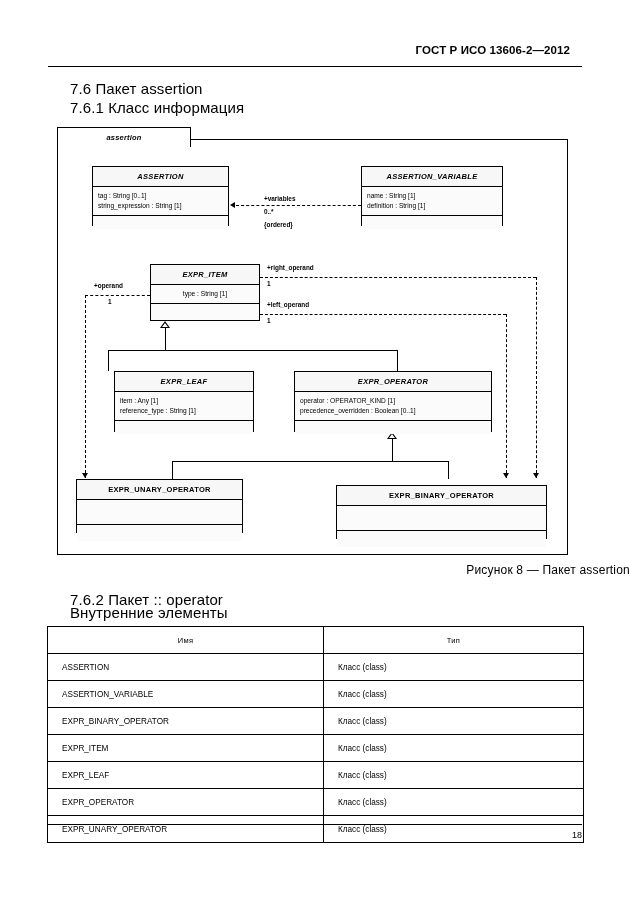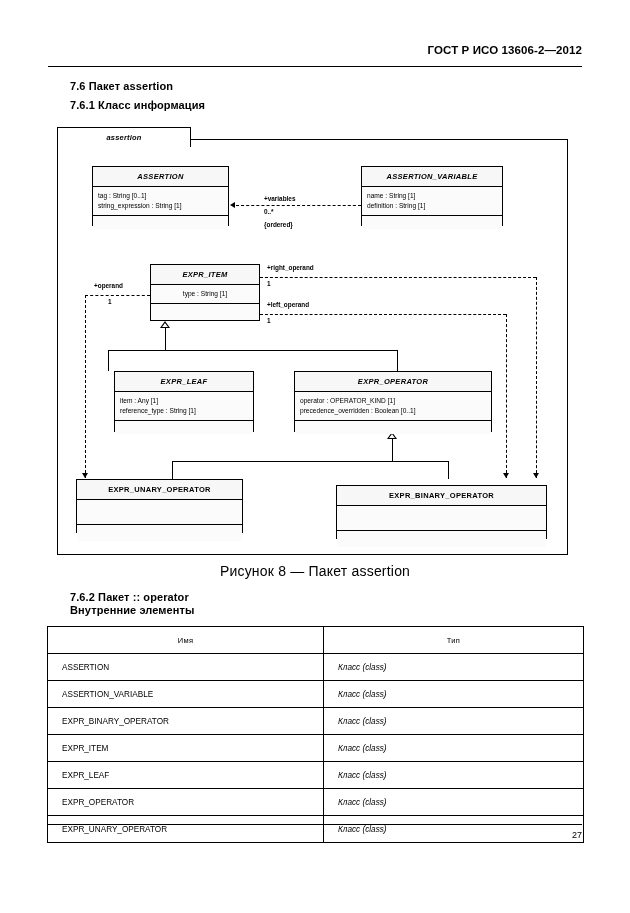--- a/index.html
+++ b/index.html
@@ -19,40 +19,40 @@
   
   .page-header {
     position: absolute;
     top: 44px;
     left: 48px;
     right: 48px;
     height: 22px;
   }
   .page-header .std-ref {
     position: absolute;
-    right: 0;
+    right: 12px;
     top: 0;
     font-size: 11.5px;
     font-weight: bold;
     letter-spacing: 0.1px;
     white-space: nowrap;
   }
   .header-rule {
     position: absolute;
     left: 48px;
     right: 48px;
     top: 66px;
     border-top: 1px solid #000;
   }
 
   
   .heading {
     position: absolute;
-    font-size: 11px;
-    font-weight: bold;
+    font-size: 15px;
+    font-weight: normal;
     letter-spacing: 0.1px;
     white-space: nowrap;
   }
   #h-76   { left: 70px;  top: 80px; }
   #h-761  { left: 70px;  top: 99px; }
   #h-762  { left: 70px;  top: 591px; }
   #h-762b { left: 70px;  top: 604px; }
 
   
   .diagram {
@@ -181,22 +181,22 @@
     border-bottom: 3.2px solid transparent;
     border-right: 5.5px solid #000;
     z-index: 6;
   }
 
   
   .caption {
     position: absolute;
     left: 0; right: 0;
     top: 563px;
-    text-align: center;
-    font-size: 14px;
+    text-align: right;
+    font-size: 12px;
     letter-spacing: 0.2px;
   }
 
   
   .tbl {
     position: absolute;
     left: 47px;
     top: 626px;
     width: 536px;
     border-collapse: collapse;
@@ -205,21 +205,21 @@
   }
   .tbl td, .tbl th {
     border: 1px solid #000;
     height: 24px;
     font-weight: normal;
     font-size: 8.2px;
     vertical-align: middle;
   }
   .tbl th { text-align: center; font-size: 7.5px; letter-spacing: 0.3px; }
   .tbl td.c-name { padding-left: 14px; }
-  .tbl td.c-type { padding-left: 14px; font-style: italic; }
+  .tbl td.c-type { padding-left: 14px; }
   .tbl col.k1 { width: 276px; }
   .tbl col.k2 { width: 260px; }
 
   
   .footer-rule {
     position: absolute;
     left: 48px; right: 48px;
     top: 824px;
     border-top: 1px solid #000;
   }
@@ -382,13 +382,13 @@
       <td class="c-type">Класс  (class)</td>
     </tr>
     <tr>
       <td class="c-name">EXPR_UNARY_OPERATOR</td>
       <td class="c-type">Класс  (class)</td>
     </tr>
   </tbody>
 </table>
 
 <div class="footer-rule"></div>
-<div class="page-num">27</div>
+<div class="page-num">18</div>
 
 </body></html>

